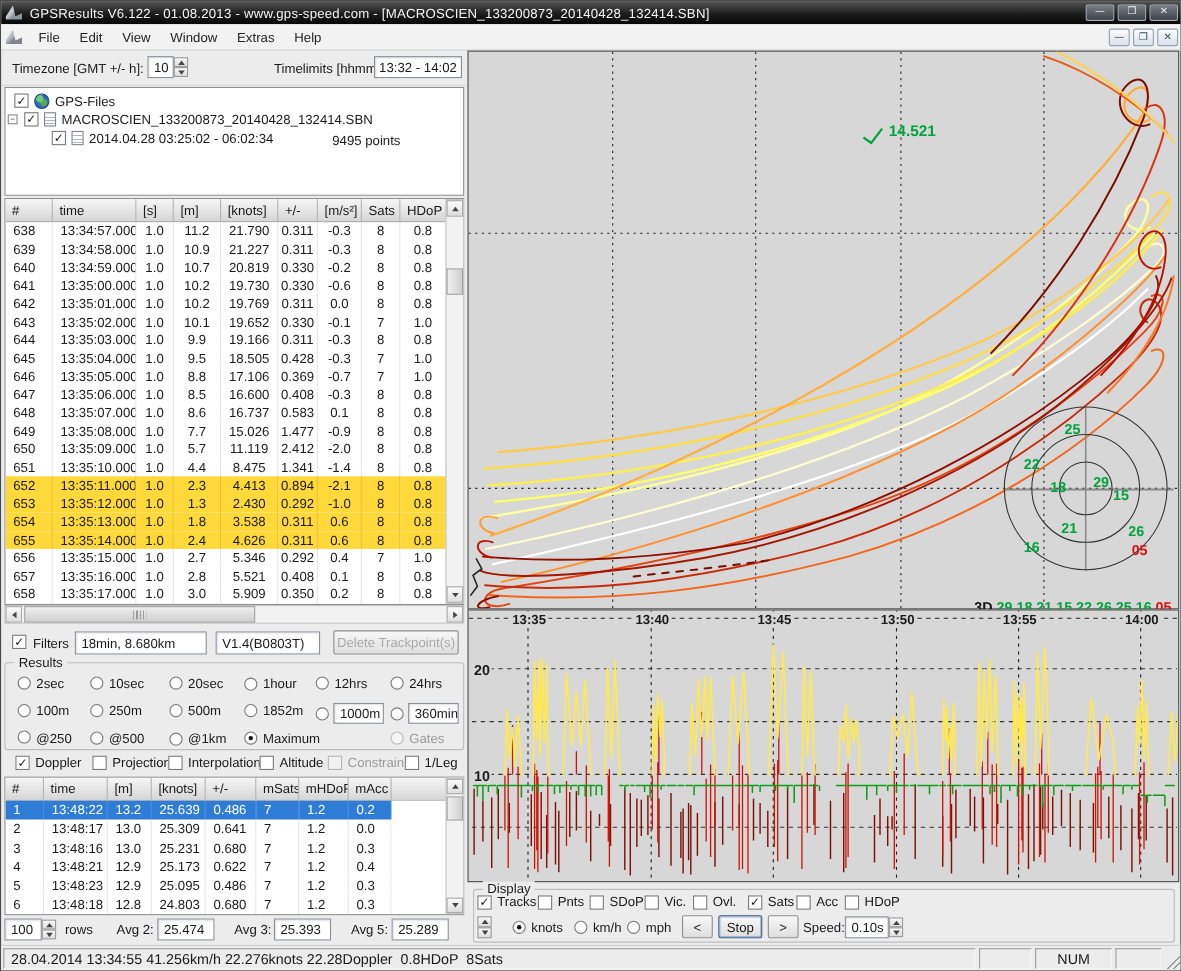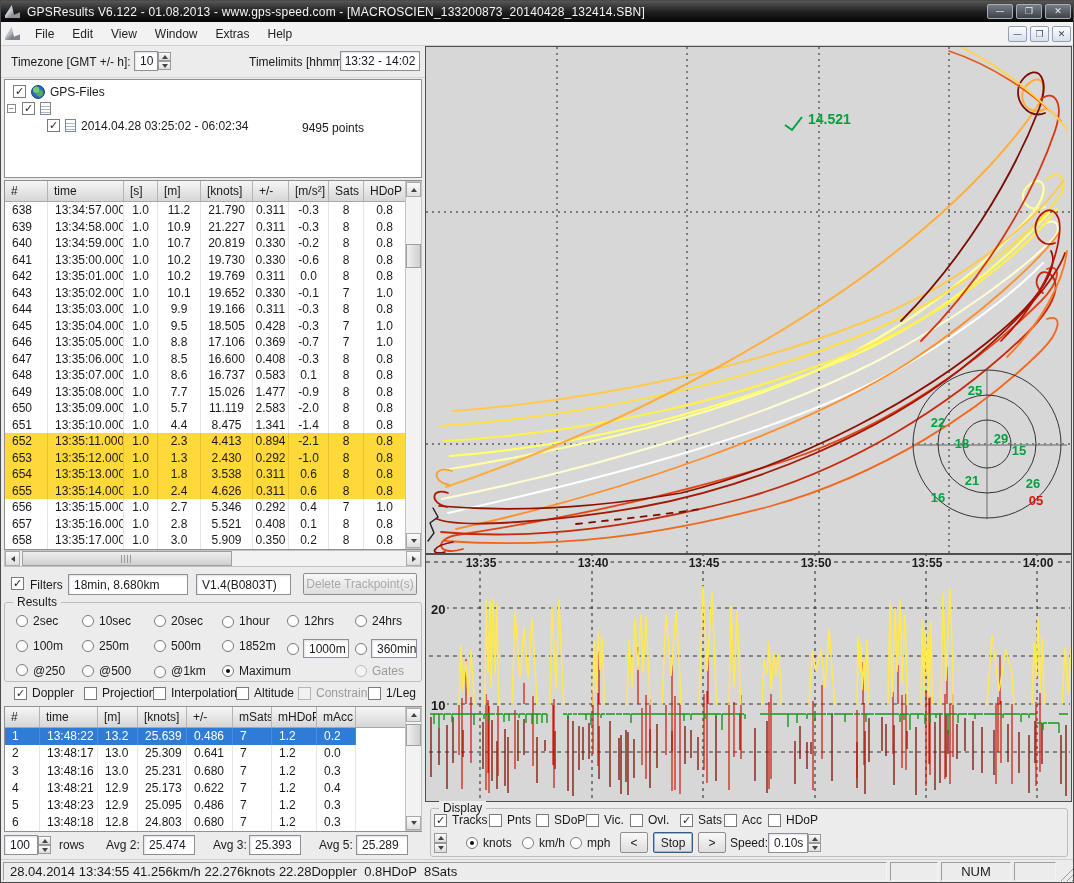--- a/index.html
+++ b/index.html
@@ -127,20 +127,21 @@
   <div class="abs" style="left:3px;top:78px;width:418px;height:99px;background:#fff;border:1px solid #909090;">
     <div class="tree-row" style="left:8px;top:4px;">
       <span class="cb">✓</span>
       <span class="globe" style="margin-left:5px;"></span>
       <span class="lbl">GPS-Files</span>
     </div>
     <div class="tree-row" style="left:2px;top:21px;">
       <span class="expander">−</span>
       <span class="cb" style="margin-left:6px;">✓</span>
       <span class="doc" style="margin-left:5px;"></span>
+      <span class="lbl">MACROSCIEN_133200873_20140428_132414.SBN</span>
     </div>
     <div class="tree-row" style="left:42px;top:38px;">
       <span class="cb">✓</span>
       <span class="doc" style="margin-left:5px;"></span>
       <span class="lbl">2014.04.28 03:25:02 - 06:02:34</span>
     </div>
     <span class="abs" style="left:297px;top:41px;">9495 points</span>
   </div>
 
   <div class="abs tbl" style="left:3px;top:179px;width:418px;height:370px;" id="track-table">
@@ -299,21 +300,21 @@
         <div class="c aC" style="width:35px;height:16.5px;line-height:16.5px">8</div>
         <div class="c aC" style="width:42px;height:16.5px;line-height:16.5px">0.8</div>
         <div class="c" style="flex:1;border-right:none;background:#fff;height:16.5px"></div>
       </div>
       <div class="row">
         <div class="c aL" style="width:43px;height:16.5px;line-height:16.5px">650</div>
         <div class="c aL" style="width:76px;height:16.5px;line-height:16.5px">13:35:09.000</div>
         <div class="c aC" style="width:34px;height:16.5px;line-height:16.5px">1.0</div>
         <div class="c aC" style="width:43px;height:16.5px;line-height:16.5px">5.7</div>
         <div class="c aC" style="width:52px;height:16.5px;line-height:16.5px">11.119</div>
-        <div class="c aC" style="width:36px;height:16.5px;line-height:16.5px">2.583</div>
+        <div class="c aC" style="width:36px;height:16.5px;line-height:16.5px">2.412</div>
         <div class="c aC" style="width:40px;height:16.5px;line-height:16.5px">-2.0</div>
         <div class="c aC" style="width:35px;height:16.5px;line-height:16.5px">8</div>
         <div class="c aC" style="width:42px;height:16.5px;line-height:16.5px">0.8</div>
         <div class="c" style="flex:1;border-right:none;background:#fff;height:16.5px"></div>
       </div>
       <div class="row">
         <div class="c aL" style="width:43px;height:16.5px;line-height:16.5px">651</div>
         <div class="c aL" style="width:76px;height:16.5px;line-height:16.5px">13:35:10.000</div>
         <div class="c aC" style="width:34px;height:16.5px;line-height:16.5px">1.0</div>
         <div class="c aC" style="width:43px;height:16.5px;line-height:16.5px">4.4</div>
@@ -712,20 +713,23 @@
         <span class="skysat" style="left:549px;top:343px;">25</span>
         <span class="skysat" style="left:512px;top:375px;">22</span>
         <span class="skysat" style="left:536px;top:396px;">18</span>
         <span class="skysat" style="left:575px;top:391px;">29</span>
         <span class="skysat" style="left:593px;top:403px;">15</span>
         <span class="skysat" style="left:546px;top:433px;">21</span>
         <span class="skysat" style="left:607px;top:436px;">26</span>
         <span class="skysat" style="left:512px;top:450px;">16</span>
         <span class="skysat red" style="left:610px;top:453px;">05</span>
       </div>
+    <div class="satline" style="top:482px;right:6px;">
+      <span style="color:#111;">3D</span><span style="color:#00a33c;" id="sats-green"> 29 18 21 15 22 26 25 16 </span><span style="color:#e01010;" id="sats-red">05</span>
+    </div>
   </div>
 
   <div class="abs chart" style="left:424px;top:553px;width:647px;height:248px;" id="chart">
     <svg width="645" height="246" viewBox="425 554 645 246" id="chart-svg">
         <line x1="425" y1="561" x2="1070" y2="561" stroke="#222" stroke-dasharray="4,4" stroke-width="1"></line>
         <line x1="428" y1="607" x2="1069" y2="607" stroke="#333" stroke-dasharray="4,4" stroke-width="1"></line>
         <line x1="428" y1="655" x2="1069" y2="655" stroke="#333" stroke-dasharray="4,4" stroke-width="1"></line>
         <line x1="428" y1="703" x2="1069" y2="703" stroke="#333" stroke-dasharray="4,4" stroke-width="1"></line>
         <line x1="428" y1="751" x2="1069" y2="751" stroke="#333" stroke-dasharray="4,4" stroke-width="1"></line>
         <line x1="479" y1="556" x2="479" y2="799" stroke="#222" stroke-dasharray="3,4" stroke-width="1"></line>

